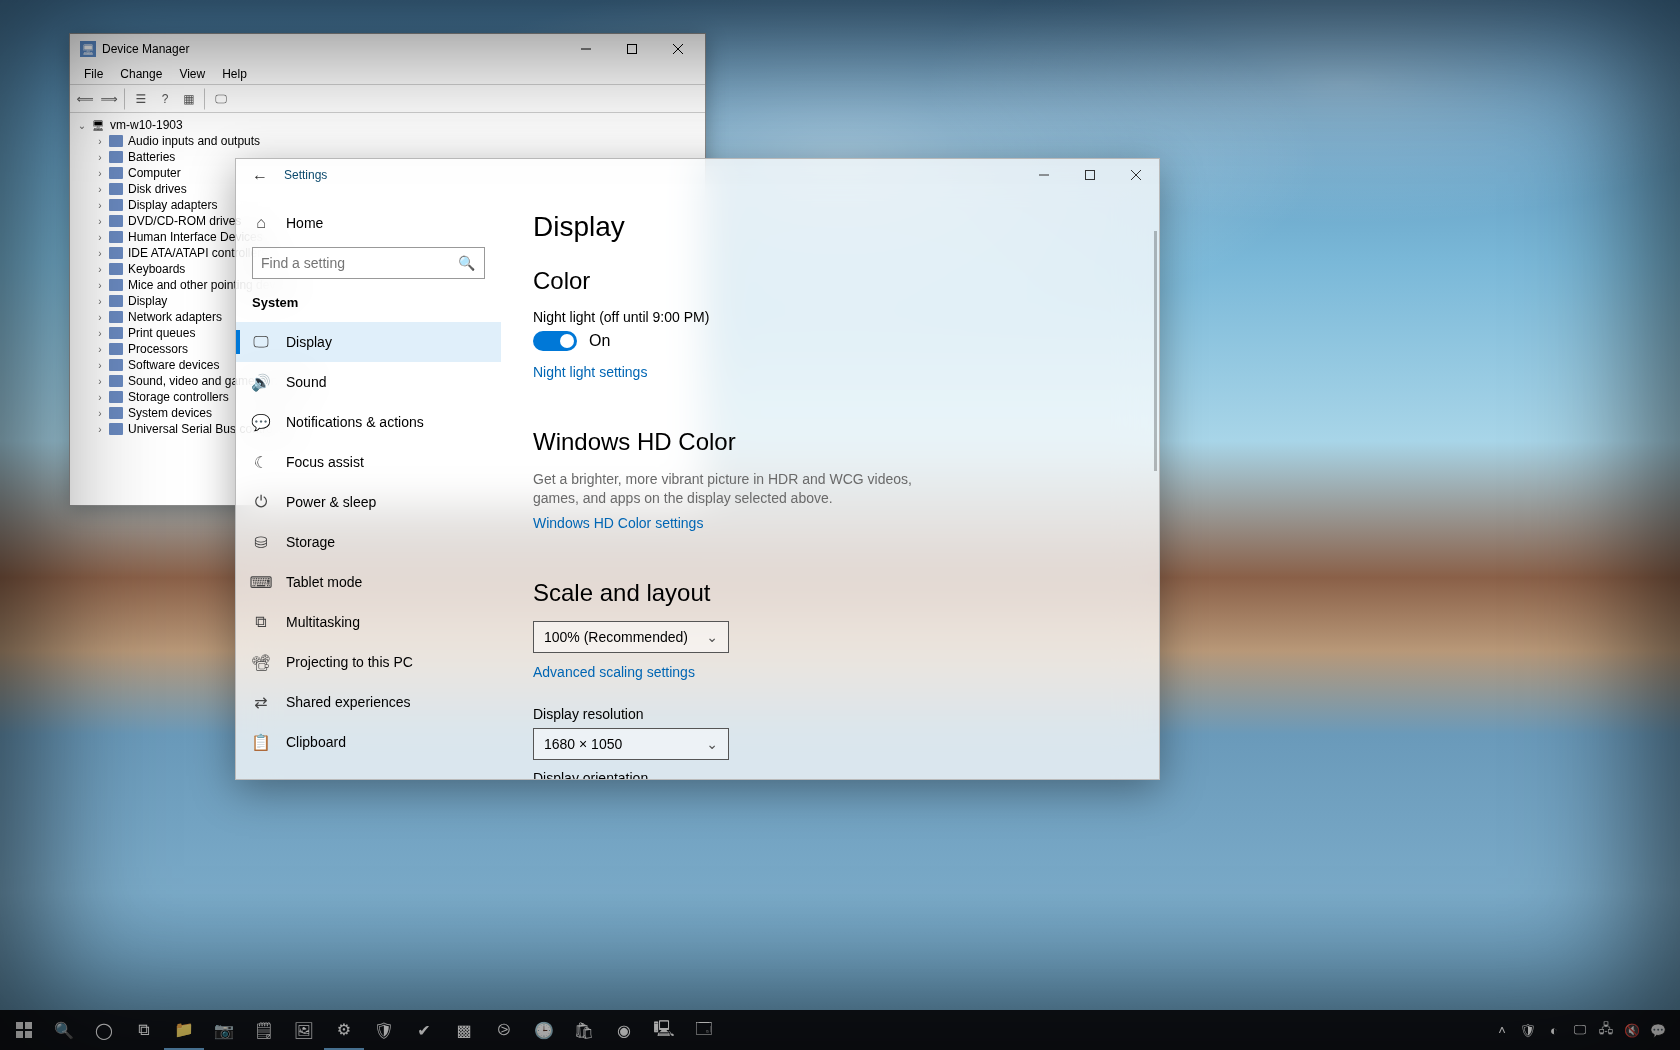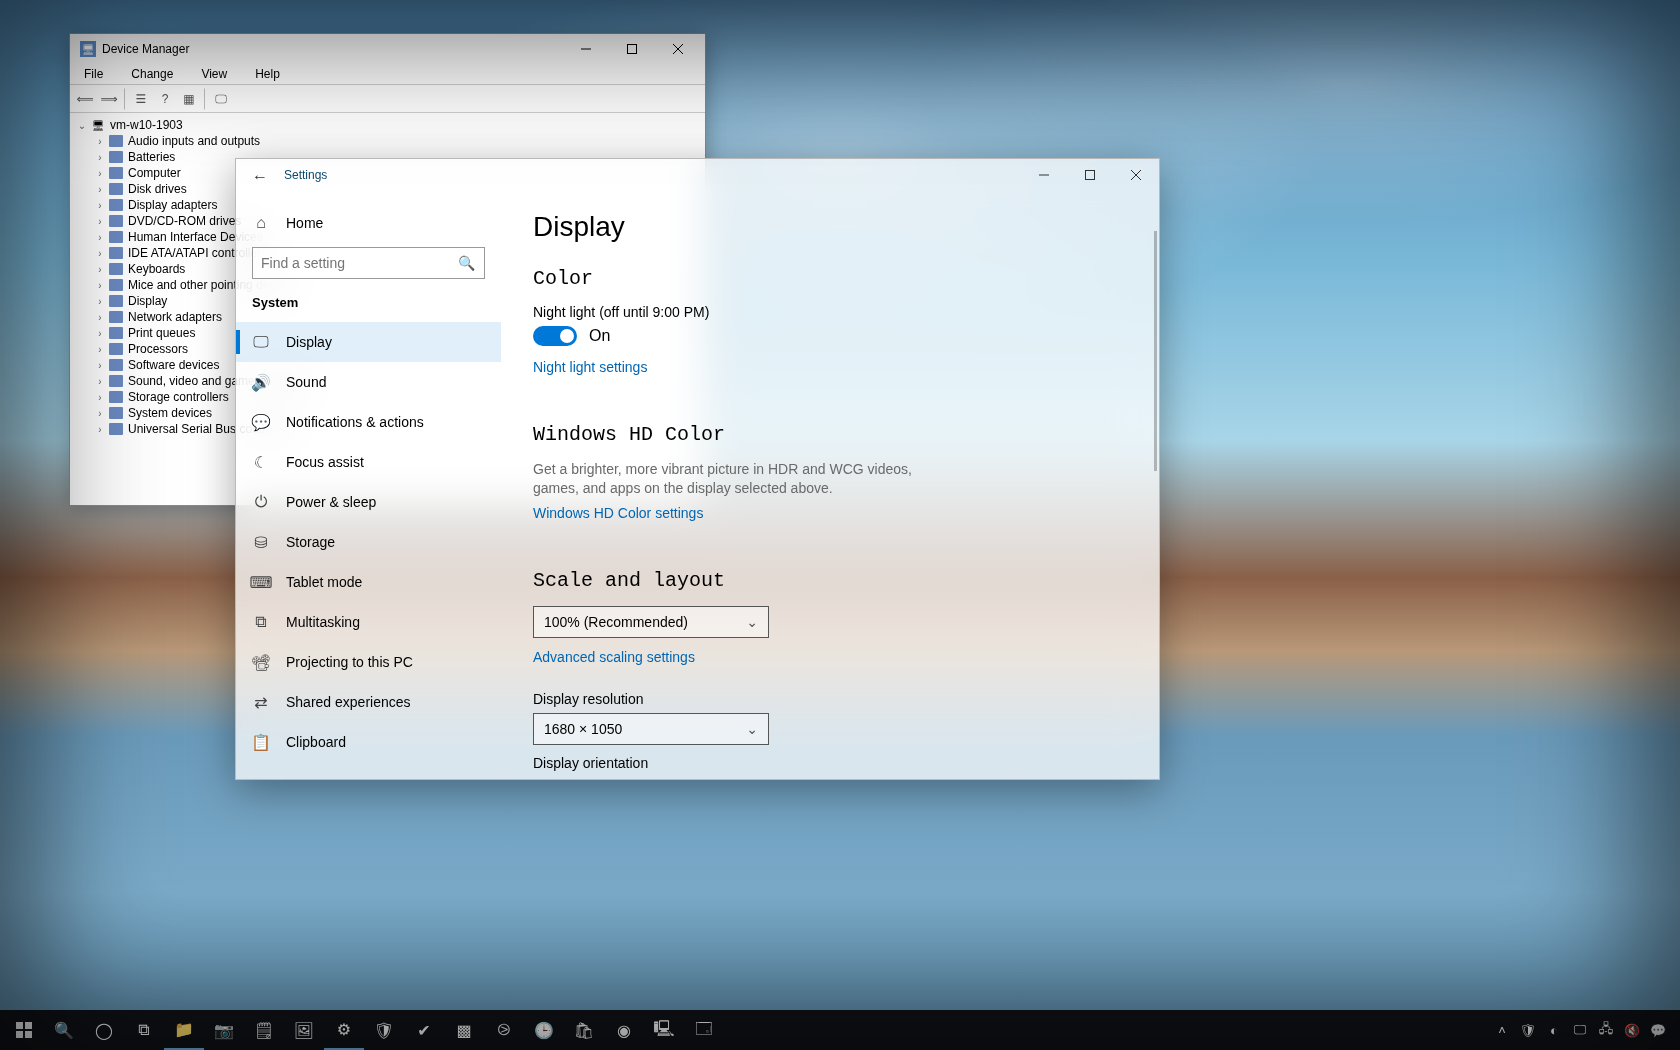--- a/index.html
+++ b/index.html
@@ -24,21 +24,21 @@
   position:absolute; left:69px; top:33px; width:637px; height:473px;
   background:#fff; border:1px solid #8a8a8a;
   box-shadow:0 4px 20px rgba(0,0,0,0.3);
   display:flex; flex-direction:column; font-size:12px; color:#000;
 }
 .devmgr-title { height:30px; display:flex; align-items:center; padding:0 4px 0 10px; background:#fff; }
 .devmgr-title .ti { width:16px; height:16px; margin-right:6px; background:#5a8ac8; display:flex;align-items:center;justify-content:center;font-size:10px;color:#fff;}
 .devmgr-title .txt { flex:1; font-size:12px; }
 .devmgr-title .btns { display:flex; }
 .devmgr-title .btns div { width:46px; height:28px; display:flex; align-items:center; justify-content:center; color:#000; }
-.devmgr-menu { height:21px; display:flex; align-items:center; padding:0 6px; gap:12px; border-bottom:1px solid #d0d0d0;}
+.devmgr-menu { height:21px; display:flex; align-items:center; padding:0 6px; gap:1px; border-bottom:1px solid #d0d0d0;}
 .devmgr-menu span { padding:2px 8px; font-size:12px; }
 .devmgr-tool { height:28px; display:flex; align-items:center; padding:0 4px; gap:2px; border-bottom:1px solid #d0d0d0;}
 .tbtn { width:22px; height:22px; border:1px solid transparent; display:flex;align-items:center;justify-content:center;font-size:12px;color:#555;}
 .tbtn.sep { border-left:1px solid #c0c0c0; width:1px; margin:0 2px;}
 .tree { flex:1; overflow:auto; padding:4px 2px; background:#fff;}
 .tree-row { display:flex; align-items:center; height:16px; white-space:nowrap;}
 .tree-row .exp { width:16px; text-align:center; font-size:10px; color:#6a6a6a; user-select:none;}
 .tree-row .ic { width:16px; height:14px; margin-right:4px; display:flex;align-items:center;justify-content:center;font-size:10px;}
 .tree-children { padding-left:20px; }
 .node-ic { width:14px;height:12px;background:#6a8ac0;border-radius:1px;}
@@ -64,28 +64,28 @@
 .side-item.active::before { content:""; position:absolute; left:0; width:4px; height:24px; background:#0078d7;}
 .side-item { position:relative;}
 .side-ic { width:18px; height:18px; display:flex;align-items:center;justify-content:center; color:#444; font-size:16px;}
 .search-wrap { padding:4px 16px 8px; }
 .search-box { width:100%; height:32px; border:1px solid #999; background:rgba(255,255,255,0.6); display:flex; align-items:center; padding:0 8px;}
 .search-box input { flex:1; border:none; background:transparent; outline:none; font-size:14px; color:#555;}
 .search-box .sico { color:#666; font-size:14px;}
 .side-head { padding:8px 16px 12px; font-size:13px; font-weight:600;}
 .settings-main { flex:1; padding:20px 32px 0; overflow-y:auto; position:relative;}
 .settings-main h1 { font-size:28px; font-weight:400; margin-bottom:24px;}
-.settings-main h2 { font-size:20px; font-weight:400; margin:6px 0 14px;font-family:Liberation Mono, monospace;}
+.settings-main h2 { font-size:24px; font-weight:400; margin:6px 0 14px;}
 .settings-main .lbl { font-size:14px; color:#000; margin-bottom:6px;}
 .toggle-row { display:flex; align-items:center; gap:12px; margin-bottom:12px;}
 .toggle { width:44px; height:20px; border-radius:10px; background:#0078d7; position:relative;}
 .toggle::after { content:""; position:absolute; right:3px; top:3px; width:14px; height:14px; border-radius:50%; background:#fff;}
 .link { color:#0066b4; font-size:14px; margin-bottom:20px; display:inline-block;}
 .desc { font-size:14px; color:#6a6a6a; margin-bottom:6px; max-width:420px; line-height:1.35;}
-.combo { width:236px; height:32px; border:1px solid #555; background:rgba(255,255,255,0.5); display:flex; align-items:center; padding:0 10px; font-size:14px; margin-bottom:10px;}
+.combo { width:196px; height:32px; border:1px solid #555; background:rgba(255,255,255,0.5); display:flex; align-items:center; padding:0 10px; font-size:14px; margin-bottom:10px;}
 .combo .cv { flex:1;}
 .combo .ar { color:#555;}
 .scrollind { position:absolute; right:2px; top:40px; width:3px; height:240px; background:rgba(0,0,0,0.25);}
 .section-gap { height:22px;}
 
 
 .taskbar { position:absolute; left:0; right:0; bottom:0; height:40px; background:#101318; display:flex; align-items:center; padding:0 4px;}
 .taskbar .titem { width:40px; height:40px; display:flex;align-items:center;justify-content:center; color:#fff; font-size:16px;}
 .taskbar .titem.active { border-bottom:2px solid #76b9ed;}
 .taskbar .spacer { flex:1;}

